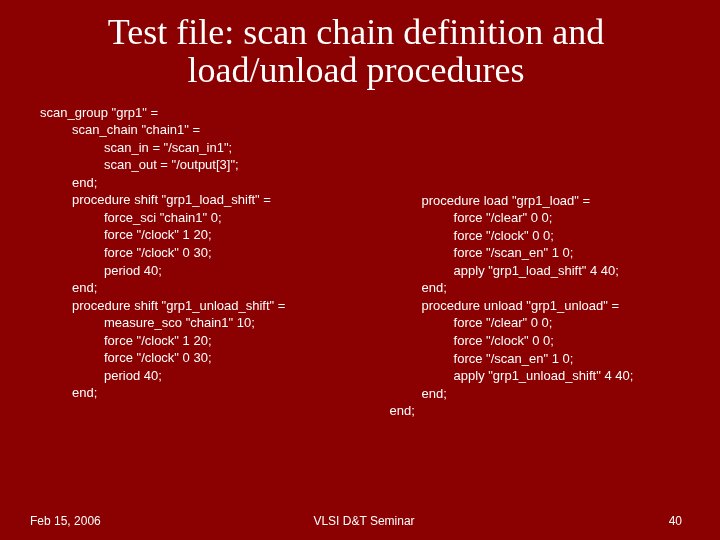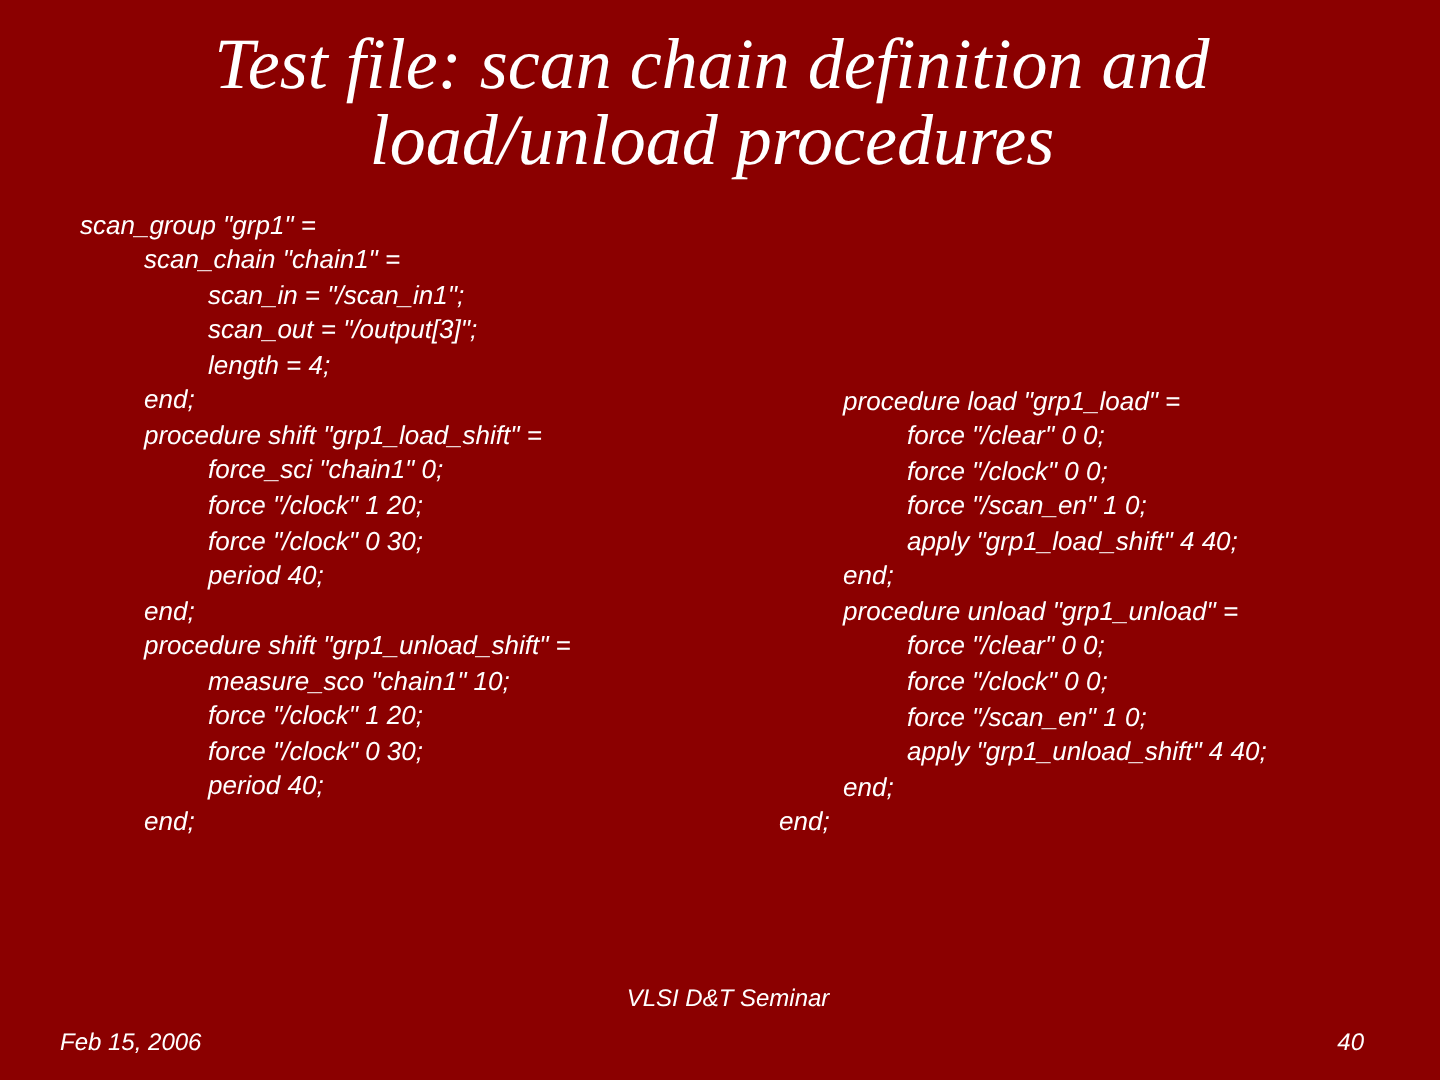--- a/index.html
+++ b/index.html
@@ -11,21 +11,20 @@
     color: #ffffff;
     font-family: "Times New Roman", Times, serif;
     overflow: hidden;
   }
   .slide {
     width: 712px;
     height: 540px;
     box-sizing: border-box;
     padding: 14px 30px 16px 30px;
     position: relative;
-    font-style: italic;
   }
   .title {
     font-size: 36px;
     line-height: 1.05;
     text-align: center;
     margin: 0 10px 14px 10px;
     font-weight: normal;
   }
   .body {
     display: flex;
@@ -54,36 +53,35 @@
     font-size: 12px;
     display: flex;
     justify-content: space-between;
     align-items: baseline;
   }
   .footer .center {
     position: absolute;
     left: 16px; right: 0;
     text-align: center;
   }
-  .footer .left, .footer .right { position: relative; z-index: 1; margin-top: 22px; }
+  .footer .left, .footer .right { position: relative; z-index: 1; }
 </style>
 </head>
 <body>
 
 <div class="slide">
 
   <h1 class="title">Test file: scan chain definition and load/unload procedures</h1>
 
   <div class="body">
     <div class="col-left" id="col-left">
         <div class="lvl0">scan_group "grp1" =</div>
         <div class="lvl1">scan_chain "chain1" =</div>
         <div class="lvl2">scan_in = "/scan_in1";</div>
         <div class="lvl2">scan_out = "/output[3]";</div>
-        <div class="lvl2">length = 4;</div>
         <div class="lvl1">end;</div>
         <div class="lvl1">procedure shift "grp1_load_shift" =</div>
         <div class="lvl2">force_sci "chain1" 0;</div>
         <div class="lvl2">force "/clock" 1 20;</div>
         <div class="lvl2">force "/clock" 0 30;</div>
         <div class="lvl2">period 40;</div>
         <div class="lvl1">end;</div>
         <div class="lvl1">procedure shift "grp1_unload_shift" =</div>
         <div class="lvl2">measure_sco "chain1" 10;</div>
         <div class="lvl2">force "/clock" 1 20;</div>

